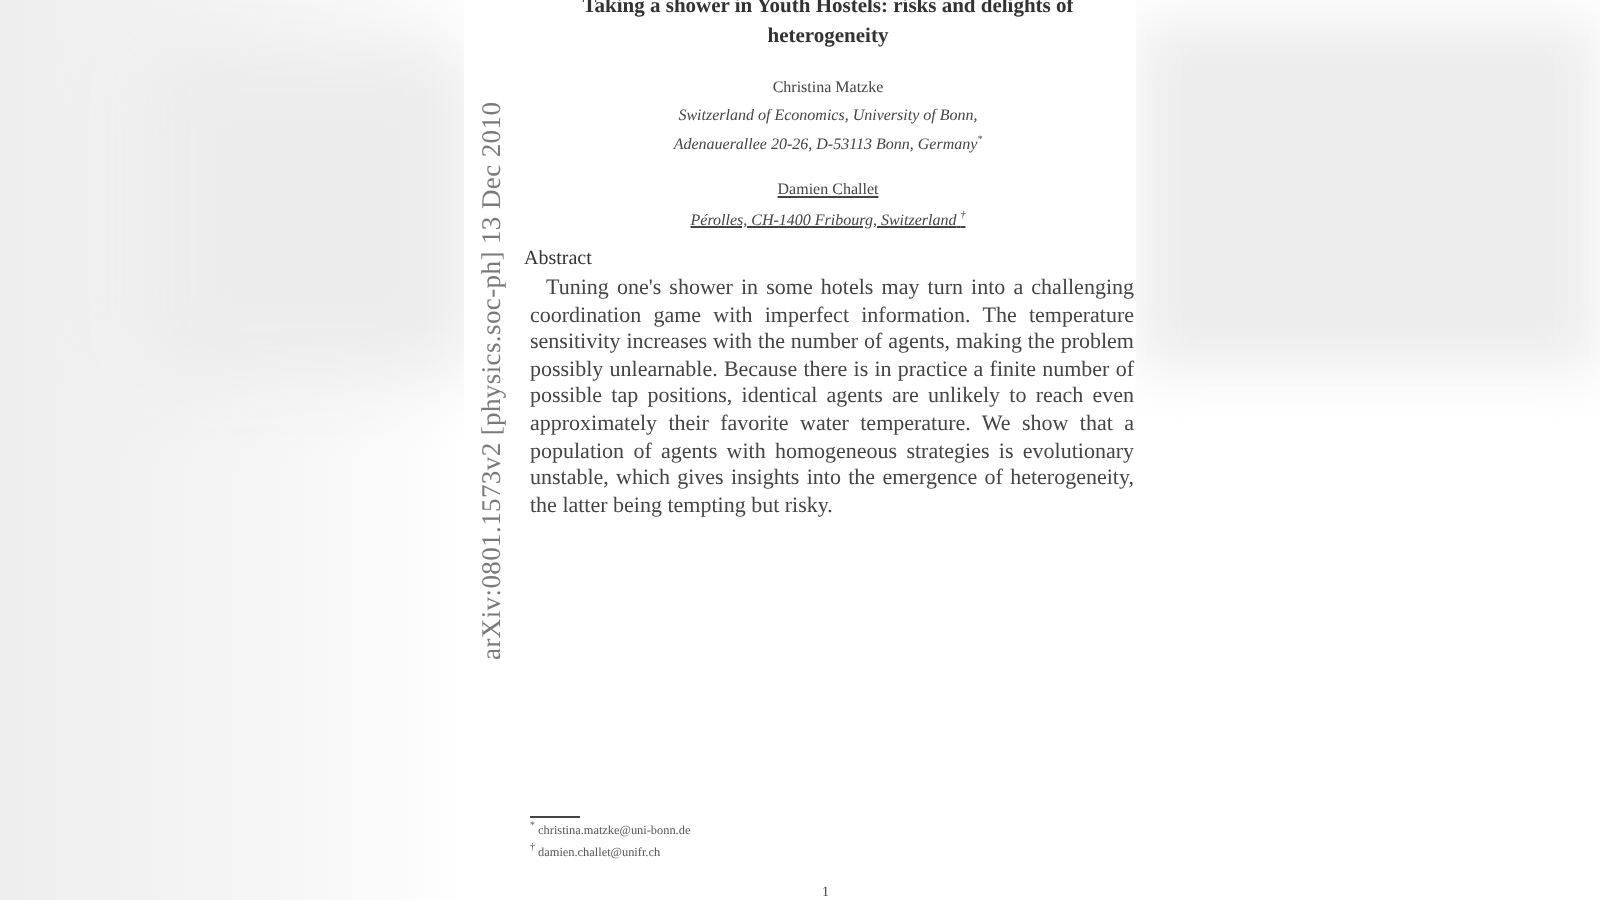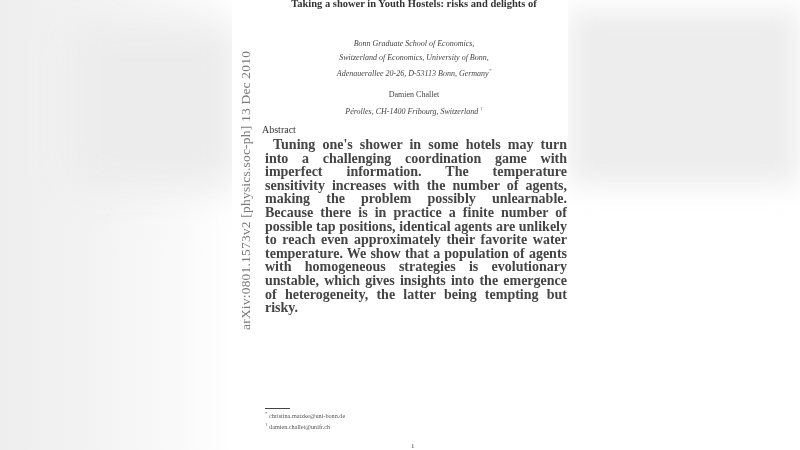--- a/index.html
+++ b/index.html
@@ -42,23 +42,22 @@
     font-size: 8px; line-height: 13.5px; color: #444;
   }
   .author { font-style: normal; }
   .affil { font-style: italic; }
   .abstract-heading {
     position: absolute; left: 262px; top: 124px; width: 304px; 
     font-size: 10px; color: #333;
   }
   .abstract-body {
     position: absolute; left: 265px; top: 138px; width: 302px;
-    font-size: 14px; line-height: 13.6px; color: #444; text-align: justify;
+    font-size: 11px; line-height: 13.6px; color: #444; text-align: justify;
     text-indent: 8px;
-    font-weight: bold;
   }
   .footnote-rule {
     position: absolute; left: 265px; top: 408px; width: 25px; height: 0;
     border-top: 1px solid #444;
   }
   .footnotes {
     position: absolute; left: 265px; top: 410px;
     font-size: 6.2px; line-height: 8.5px; color: #555;
   }
   .page-number {
@@ -75,29 +74,30 @@
 <div class="bg-blur-right">
     <div class="blob"></div>
   </div>
 
 <div class="page"></div>
 
 <div class="arxiv-stamp">arXiv:0801.1573v2  [physics.soc-ph]  13 Dec 2010</div>
 
 <div class="title">
   <div>Taking a shower in Youth Hostels: risks and delights of</div>
+  <div>heterogeneity</div>
 </div>
 
 <div class="center-block" style="top:37px;">
-  <div class="affil">Bonn Graduate School of Economics,</div>
+  <div class="author">Christina Matzke</div>
   <div class="affil">Switzerland of Economics, University of Bonn,</div>
   <div class="affil"><span>Adenauerallee 20-26, D-53113 Bonn, Germany</span><sup>*</sup></div>
 </div>
 
-<div class="center-block" style="top:88px;">
+<div class="center-block" style="top:88px;text-decoration:underline;">
   <div class="author">Damien Challet</div>
   <div class="affil"><span>Pérolles, CH-1400 Fribourg, Switzerland</span> <sup>†</sup></div>
 </div>
 
 <div class="abstract-heading">Abstract</div>
 <div class="abstract-body">Tuning one's shower in some hotels may turn into a challenging coordination game with imperfect information. The temperature sensitivity increases with the number of agents, making the problem possibly unlearnable. Because there is in practice a finite number of possible tap positions, identical agents are unlikely to reach even approximately their favorite water temperature. We show that a population of agents with homogeneous strategies is evolutionary unstable, which gives insights into the emergence of heterogeneity, the latter being tempting but risky.</div>
 
 <div class="footnote-rule"></div>
 <div class="footnotes">
   <div><sup>*</sup> <span>christina.matzke@uni-bonn.de</span></div>

